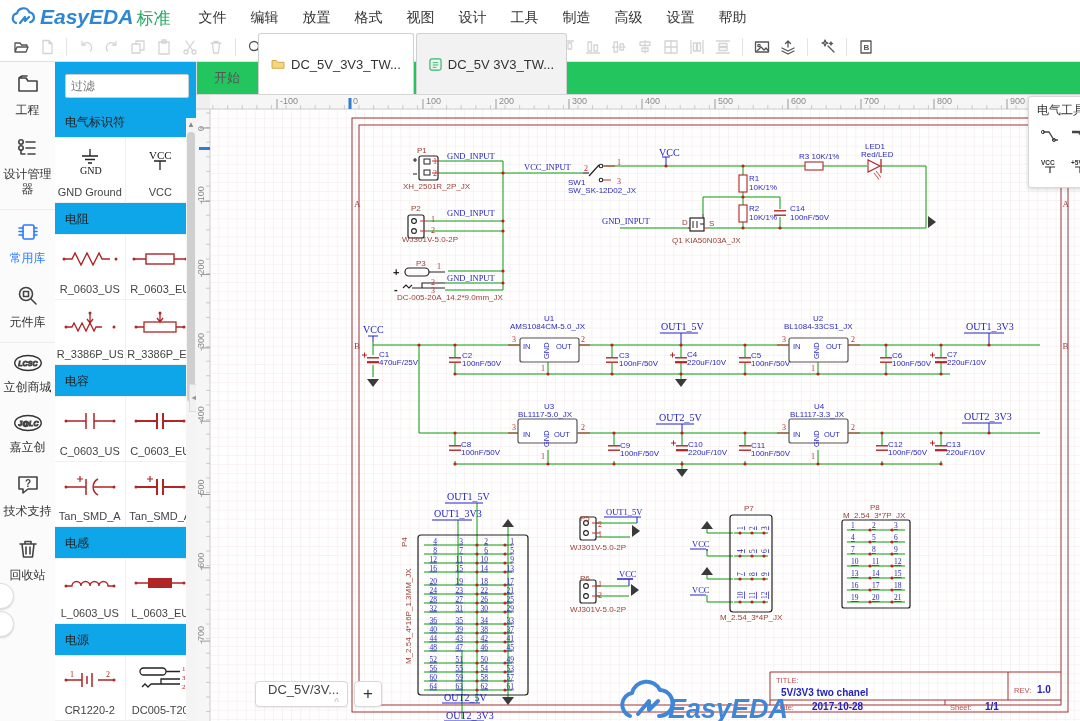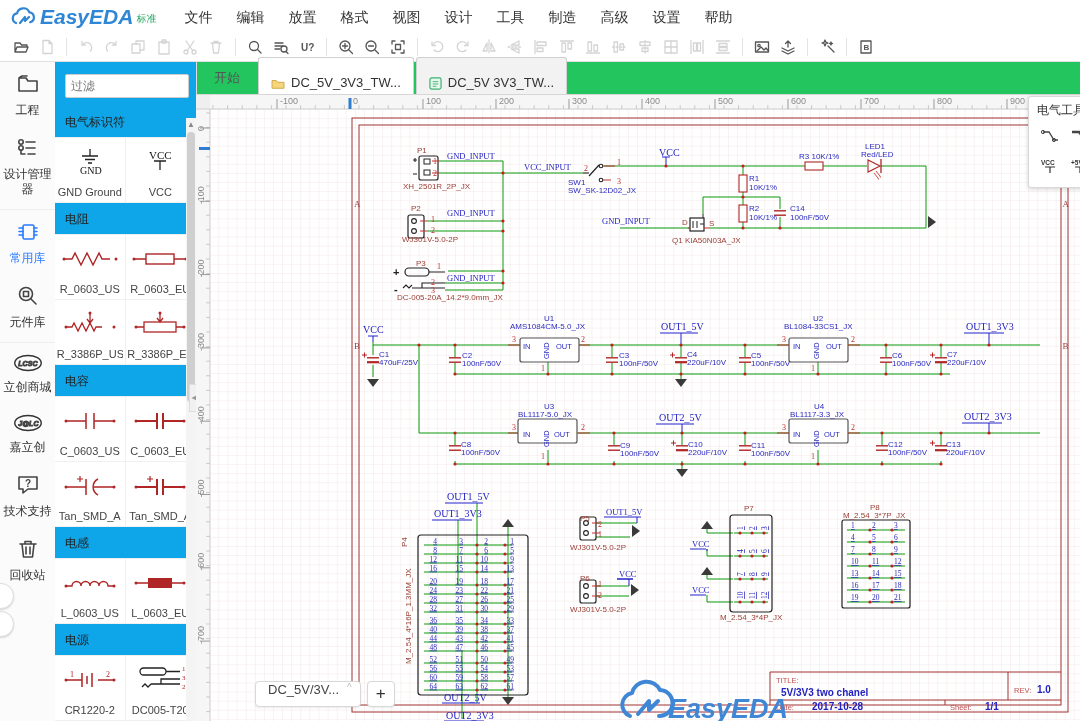--- a/index.html
+++ b/index.html
@@ -3,21 +3,21 @@
 <meta charset="utf-8">
 <style>
   html,body{margin:0;padding:0;}
   body{width:1080px;height:721px;overflow:hidden;position:relative;background:#fff;
        font-family:"Liberation Sans",sans-serif;-webkit-font-smoothing:antialiased;}
   
   .menubar{position:absolute;left:0;top:0;width:1080px;height:33px;background:#fff;
            border-bottom:1px solid #ececec;display:flex;align-items:center;}
   .logo{display:flex;align-items:center;margin-left:10px;}
   .logo-text{font-size:21px;font-weight:bold;font-style:italic;color:#2e86d5;letter-spacing:0px;margin-left:4px;}
-  .logo-badge{font-size:10px;color:#27a862;margin-left:3px;margin-top:4px;}
+  .logo-badge{font-size:17px;color:#27a862;margin-left:3px;margin-top:4px;}
   .menu-items{display:flex;margin-left:16px;}
   .menu-item{font-size:14px;color:#333;padding:0 12px;line-height:32px;cursor:default;}
   
   .toolbar{position:absolute;left:0;top:33px;width:1080px;height:29px;background:#fff;
            border-bottom:1px solid #e0e0e0;display:flex;align-items:center;padding-left:8px;box-sizing:border-box;}
   .tb-ico{width:26px;height:22px;display:flex;align-items:center;justify-content:center;color:#555;}
   .tb-ico.dis{color:#d4d4d4;}
   .tb-sep{width:1px;height:18px;background:#e4e4e4;margin:0 6px;}
   .tb-ico svg{display:block;}
   
@@ -45,38 +45,38 @@
   .lib-cell .clabel{font-size:11px;color:#444;white-space:nowrap;margin-bottom:4px;max-width:66px;overflow:hidden;}
   .lib-scroll{position:absolute;right:0;top:56px;width:10px;height:603px;background:#f4f4f4;}
   .lib-scroll .thumb{position:absolute;left:1px;top:14px;width:8px;height:270px;background:#cfcfcf;border-radius:4px;}
   .lib-scroll .arrow{position:absolute;left:1px;top:2px;font-size:8px;color:#888;}
   .panel-collapse{position:absolute;left:189px;top:384px;width:9px;height:26px;background:#f1f1f1;
                   border:1px solid #ddd;color:#999;font-size:8px;line-height:26px;text-align:center;}
   
   .tabbar{position:absolute;left:196px;top:62px;width:884px;height:33px;background:#22c55e;
           border-bottom:1px solid #d6d6d6;display:flex;align-items:flex-end;box-sizing:border-box;}
   .start-tab{font-size:13px;color:#555;padding:0 18px;line-height:32px;}
-  .doc-tab{display:flex;align-items:flex-end;height:28px;padding:4px 12px;font-size:13px;color:#333;
+  .doc-tab{display:flex;align-items:center;height:28px;padding:16px 12px;font-size:13px;color:#333;
            margin-right:2px;border:1px solid #d0d0d0;border-bottom:none;background:#f2f2f2;
            border-radius:3px 3px 0 0;}
   .doc-tab.active{background:#fff;}
   .doc-tab .ticon{margin-right:6px;display:flex;}
   
   #canvas-svg{position:absolute;left:196px;top:95px;}
   
   .etools{position:absolute;left:1028px;top:96px;width:92px;height:92px;background:#fff;
           border:1px solid #d8d8d8;box-shadow:0 1px 4px rgba(0,0,0,.18);border-radius:3px;
           padding:5px 0 0 8px;box-sizing:border-box;}
   .etools .etitle{font-size:12px;color:#333;margin-bottom:6px;}
   .etools .egrid{display:grid;grid-template-columns:30px 30px;grid-row-gap:8px;}
   .etool{width:26px;height:22px;display:flex;align-items:center;justify-content:center;}
   
   .sheetbar{position:absolute;left:255px;top:681px;display:flex;align-items:center;}
   .sheet-tab{background:#fff;border:1px solid #d8d8d8;border-radius:4px;height:24px;display:flex;
-             align-items:flex-start;padding:0 8px 0 12px;font-size:13px;color:#444;box-shadow:0 1px 2px rgba(0,0,0,.08);}
+             align-items:flex-end;padding:0 8px 0 12px;font-size:13px;color:#444;box-shadow:0 1px 2px rgba(0,0,0,.08);flex-direction:column;}
   .sheet-tab .chev{color:#bbb;font-size:10px;margin-left:8px;}
   .sheet-add{background:#fff;border:1px solid #d8d8d8;border-radius:4px;width:26px;height:24px;
              margin-left:6px;font-size:17px;color:#333;text-align:center;line-height:23px;box-shadow:0 1px 2px rgba(0,0,0,.08);}
   
   .sn{font:10px "Liberation Serif",serif;fill:#1d1dc0;}
   .sn9{font:8.5px "Liberation Serif",serif;fill:#1d1dc0;}
   .sp{font:8px "Liberation Serif",serif;fill:#c03030;}
   .sr{font:8px "Liberation Sans",sans-serif;fill:#2b2bc0;}
   .sm{font:8px "Liberation Sans",sans-serif;fill:#9c4038;}
   .spn{font:7.5px "Liberation Sans",sans-serif;fill:#2b2bc0;}

